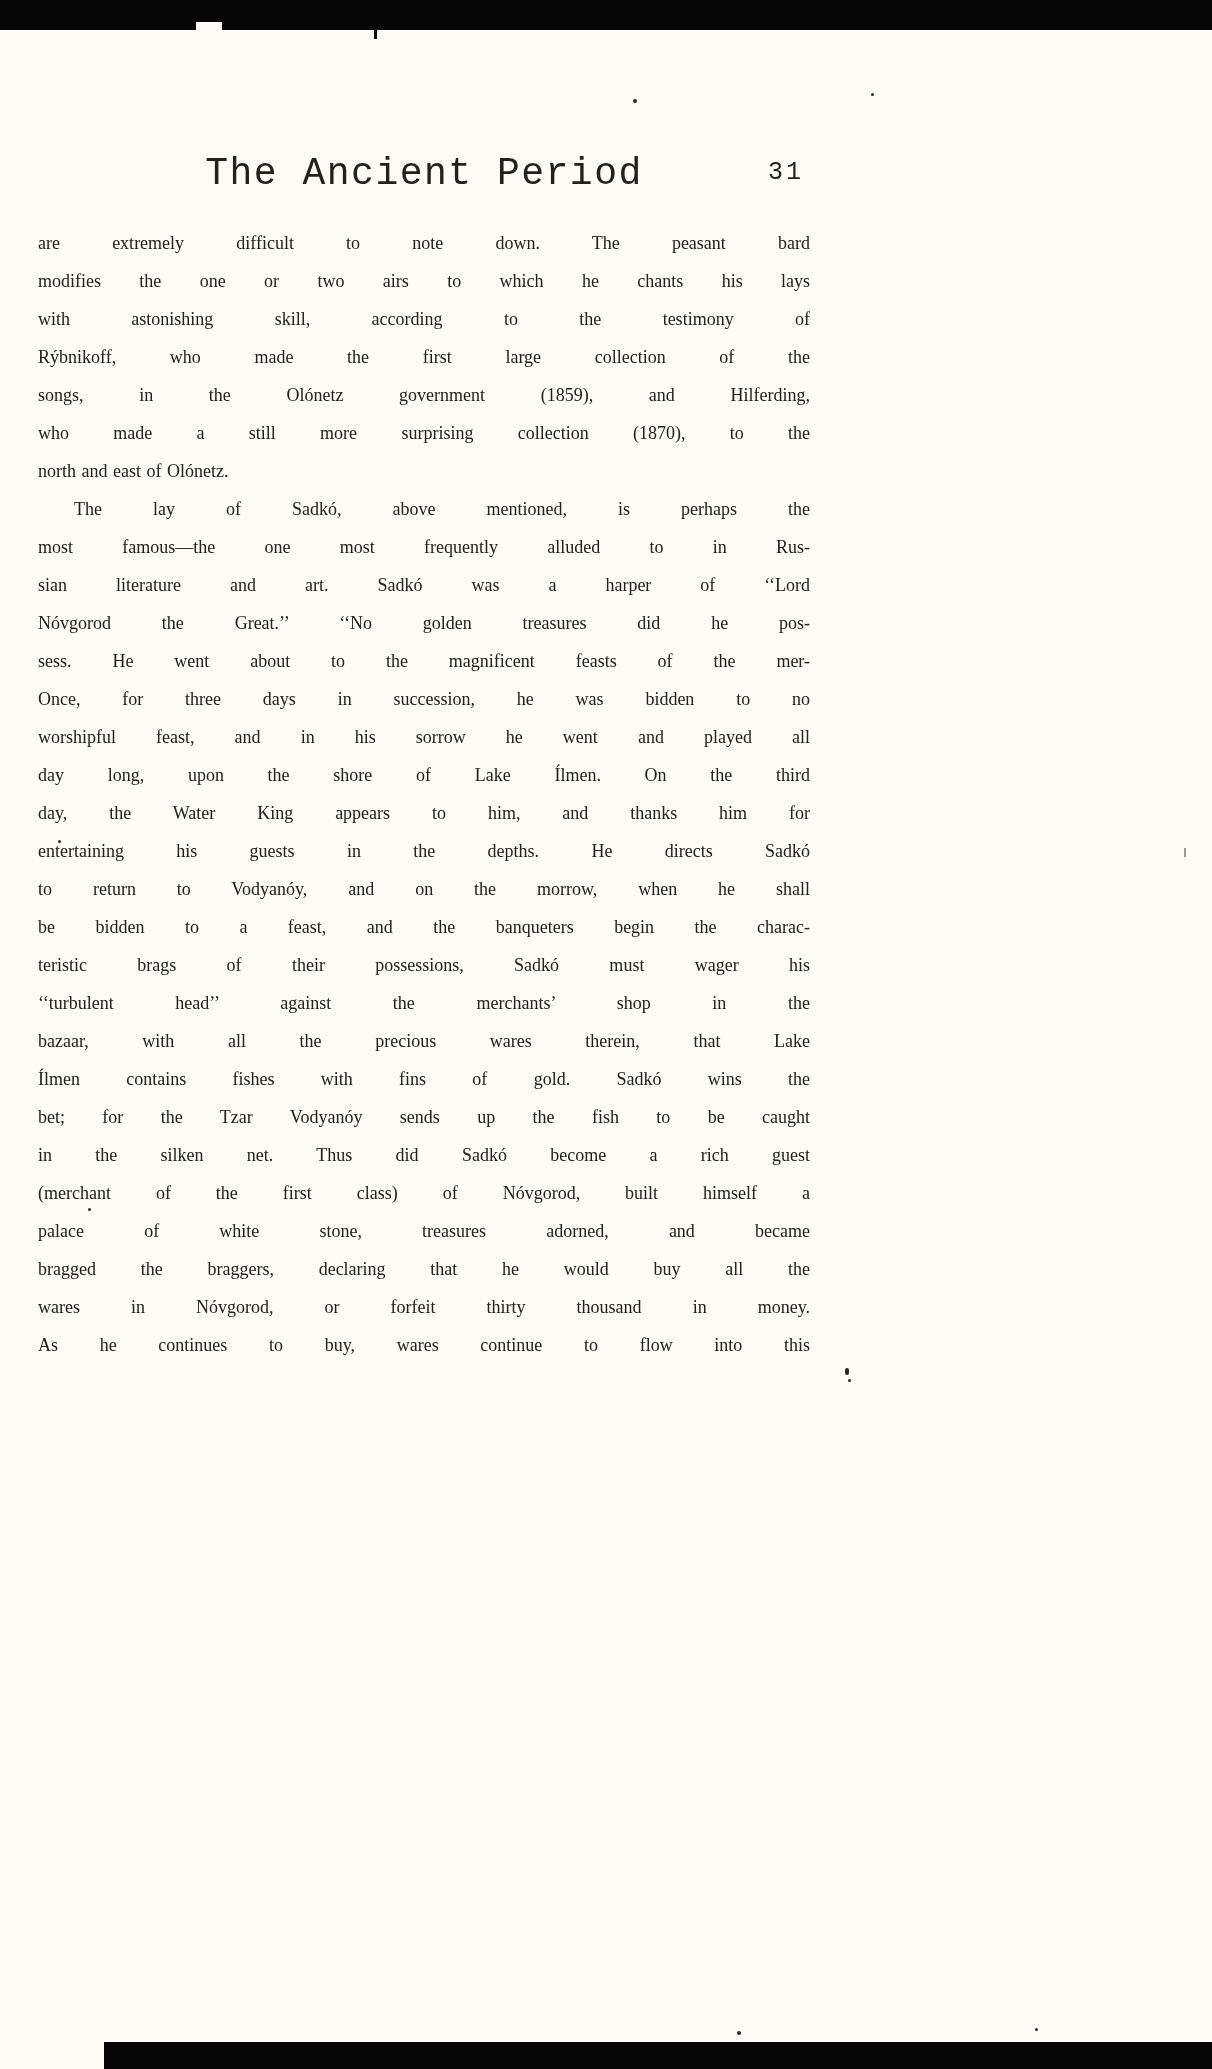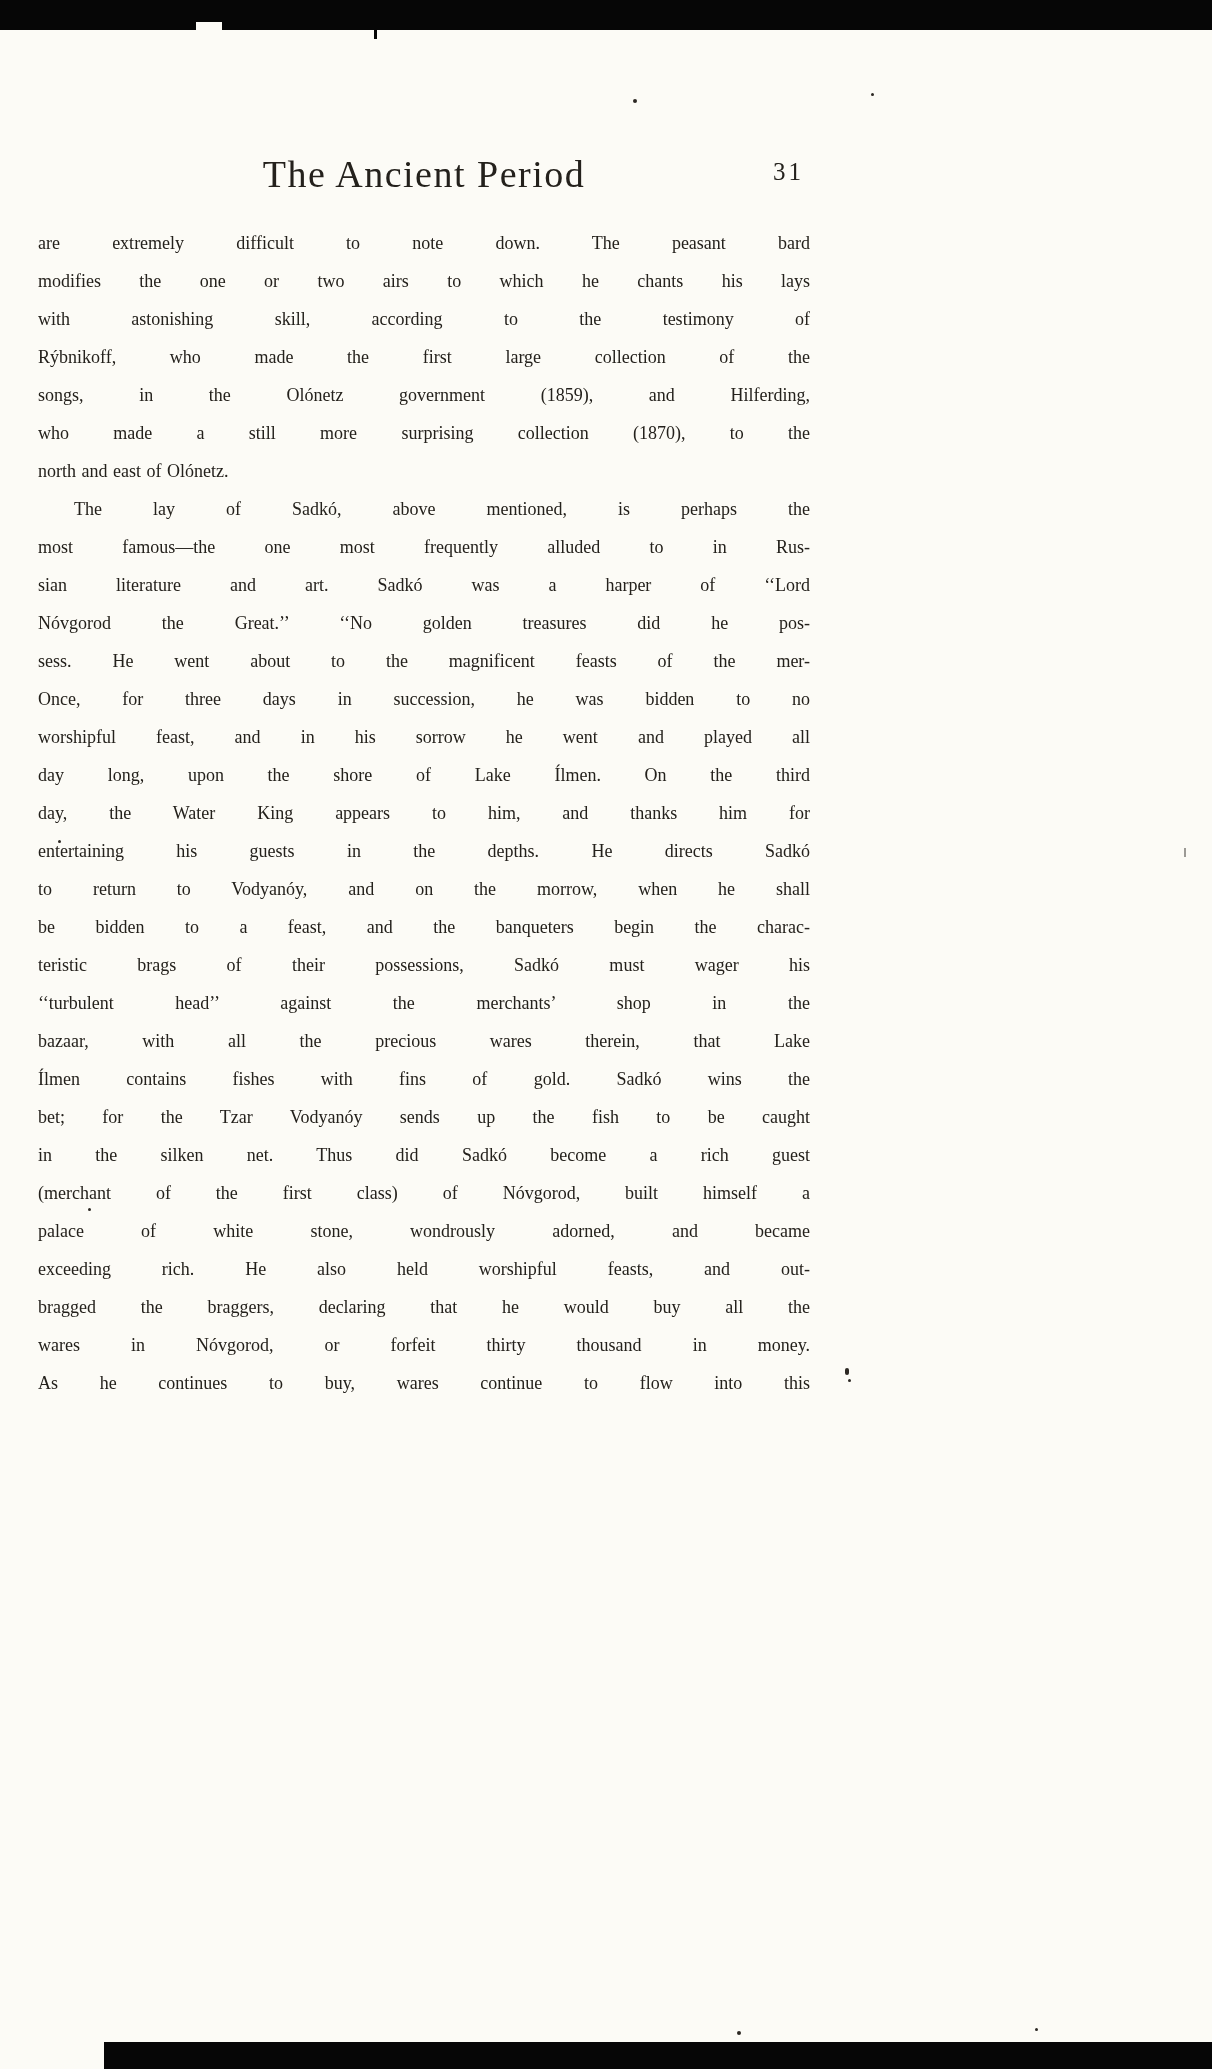--- a/index.html
+++ b/index.html
@@ -15,21 +15,21 @@
   }
   
   .scan-bar { position:absolute; background:#060606; }
   .scan-bar.top { top:0; left:0; width:1212px; height:30px; }
   .scan-bar.bottom { bottom:0; left:104px; width:1108px; height:27px; }
   .bar-notch { position:absolute; top:22px; left:196px; width:26px; height:8px; background:#fcfbf6; }
   .bar-tick  { position:absolute; top:28px; left:374px; width:3px; height:11px; background:#060606; }
 
   .content { position:absolute; top:150px; left:38px; width:772px; }
 
-  .header { position:relative; height:58px; margin-bottom:16px; }
+  .header { position:relative; height:58px; margin-bottom:16px;font-family:Liberation Mono, monospace; }
   .title {
     display:block; text-align:center;
     font-size:38px; line-height:48px; letter-spacing:1.5px;
   }
   .page-num {
     position:absolute; right:6px; top:8px;
     font-size:25px; letter-spacing:3px;
   }
 
   .body-text { width:100%; }
@@ -92,22 +92,21 @@
         <div class="line">entertaining his guests in the depths. He directs Sadkó</div>
         <div class="line">to return to Vodyanóy, and on the morrow, when he shall</div>
         <div class="line">be bidden to a feast, and the banqueters begin the charac-</div>
         <div class="line">teristic brags of their possessions, Sadkó must wager his</div>
         <div class="line">‘‘turbulent head’’ against the merchants’ shop in the</div>
         <div class="line">bazaar, with all the precious wares therein, that Lake</div>
         <div class="line">Ílmen contains fishes with fins of gold. Sadkó wins the</div>
         <div class="line">bet; for the Tzar Vodyanóy sends up the fish to be caught</div>
         <div class="line">in the silken net. Thus did Sadkó become a rich guest</div>
         <div class="line">(merchant of the first class) of Nóvgorod, built himself a</div>
-        <div class="line">palace of white stone, wondrously adorned, and became</div>
-        <div class="line">exceeding rich. He also held worshipful feasts, and out-</div>
+        <div class="line">palace of white stone, treasures adorned, and became</div>
         <div class="line">bragged the braggers, declaring that he would buy all the</div>
         <div class="line">wares in Nóvgorod, or forfeit thirty thousand in money.</div>
         <div class="line">As he continues to buy, wares continue to flow into this</div>
       </div>
   </div>
 
   <span class="speck s1"></span>
   <span class="speck s2"></span>
   <span class="speck s3"></span>
   <span class="speck s3b"></span>

